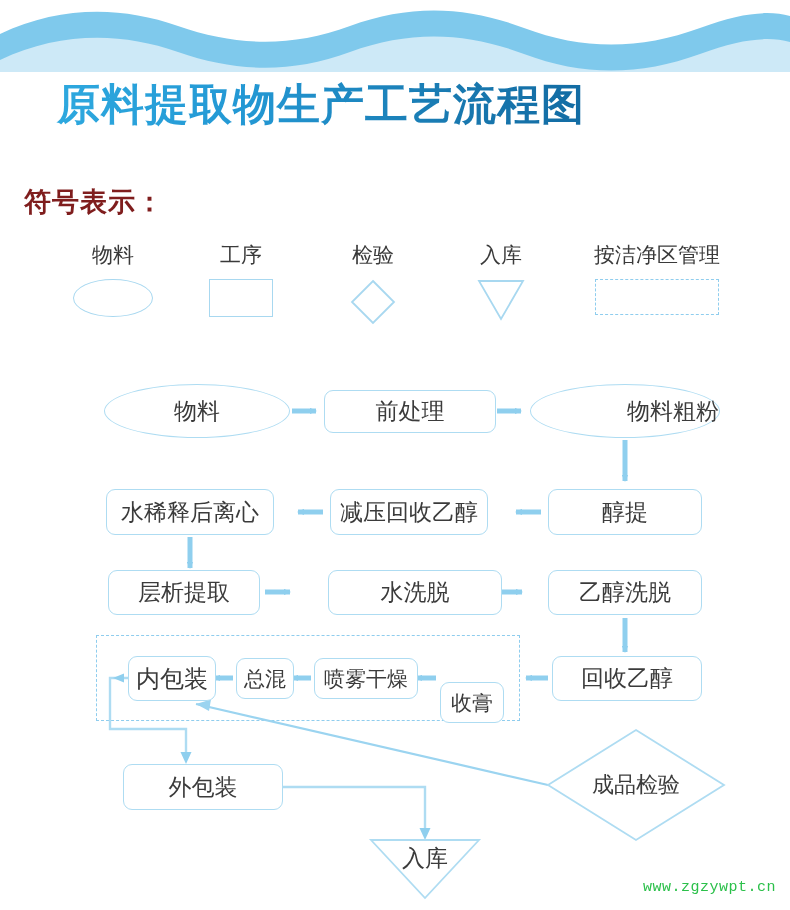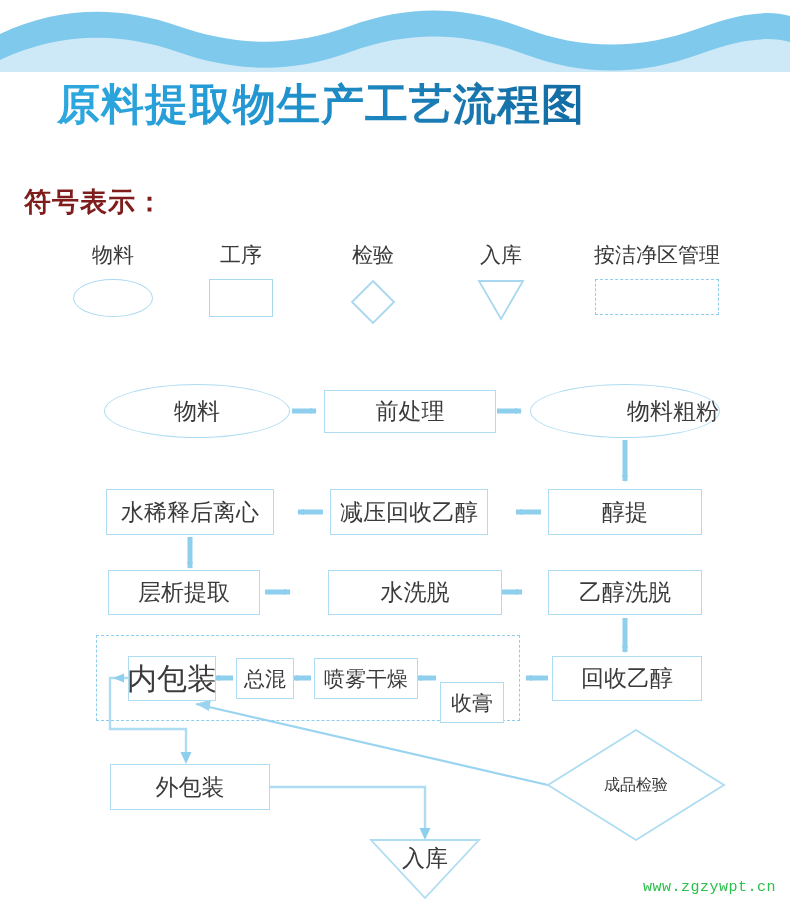--- a/index.html
+++ b/index.html
@@ -76,20 +76,21 @@
   
   .node {
     position: absolute;
     box-sizing: border-box;
     display: flex;
     align-items: center;
     justify-content: center;
     color: #3b3b3b;
     background: #ffffff;
     white-space: nowrap;
+    border-radius: 9px;
   }
   .node-rect {
     border: 1.6px solid #AEDCF2;
   }
   .node-ellipse {
     border: 1.6px solid #AEDCF2;
     border-radius: 50%;
   }
   .node-label {
     line-height: 1;
@@ -261,35 +262,35 @@
   </div>
   <div class="node node-rect" style="left:440px; top:658px; width:64px; height:41px; font-size:21px;margin-top:24px;">
     <span class="node-label">收膏</span>
   </div>
   <div class="node node-rect" style="left:314px; top:658px; width:104px; height:41px; font-size:21px;">
     <span class="node-label">喷雾干燥</span>
   </div>
   <div class="node node-rect" style="left:236px; top:658px; width:58px; height:41px; font-size:21px;">
     <span class="node-label">总混</span>
   </div>
-  <div class="node node-rect" style="left:128px; top:656px; width:88px; height:45px; font-size:30px;">
+  <div class="node node-rect" style="left:128px; top:656px; width:88px; height:45px; font-size:24px;">
     <span class="node-label">内包装</span>
   </div>
 
-  <div class="node node-rect" style="left:110px; top:764px; width:160px; height:46px; font-size:23px;">
+  <div class="node node-rect" style="left:123px; top:764px; width:160px; height:46px; font-size:23px;">
     <span class="node-label">外包装</span>
   </div>
 
   <svg id="shapes-layer" viewBox="0 0 790 910">
     <polygon points="371,840 479,840 425,898" fill="#ffffff" stroke="#AEDCF2" stroke-width="1.8"></polygon>
     <polygon points="636,730 724,785 636,840 548,785" fill="#ffffff" stroke="#AEDCF2" stroke-width="1.8"></polygon>
   </svg>
 
   <div class="shape-text" style="left:371px; top:840px; width:108px; height:36px; font-size:23px;">
     <span>入库</span>
   </div>
-  <div class="shape-text" style="left:558px; top:768px; width:156px; height:34px; font-size:16px;text-align:center;">
+  <div class="shape-text" style="left:558px; top:768px; width:156px; height:34px; font-size:22px;text-align:center;">
     <span>成品检验</span>
   </div>
 
   <div class="watermark">www.zgzywpt.cn</div>
 
 </div>
 
 </body></html>

